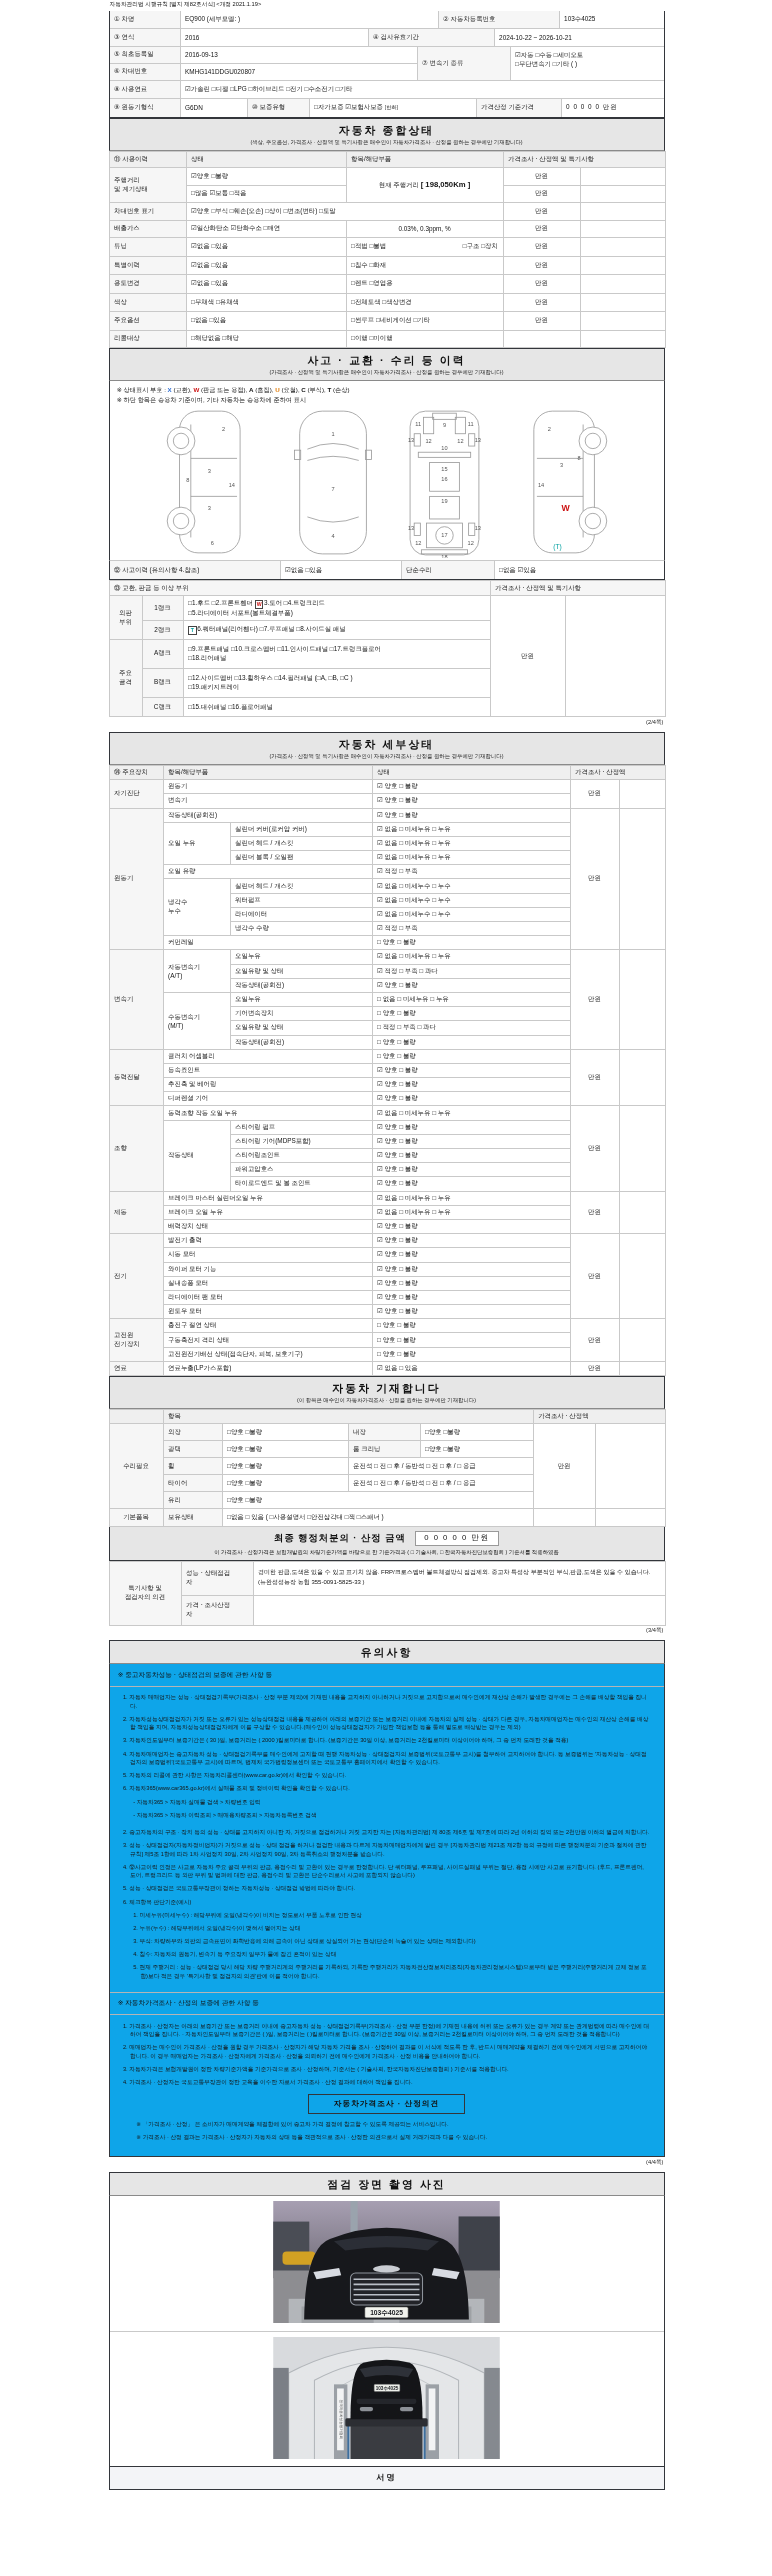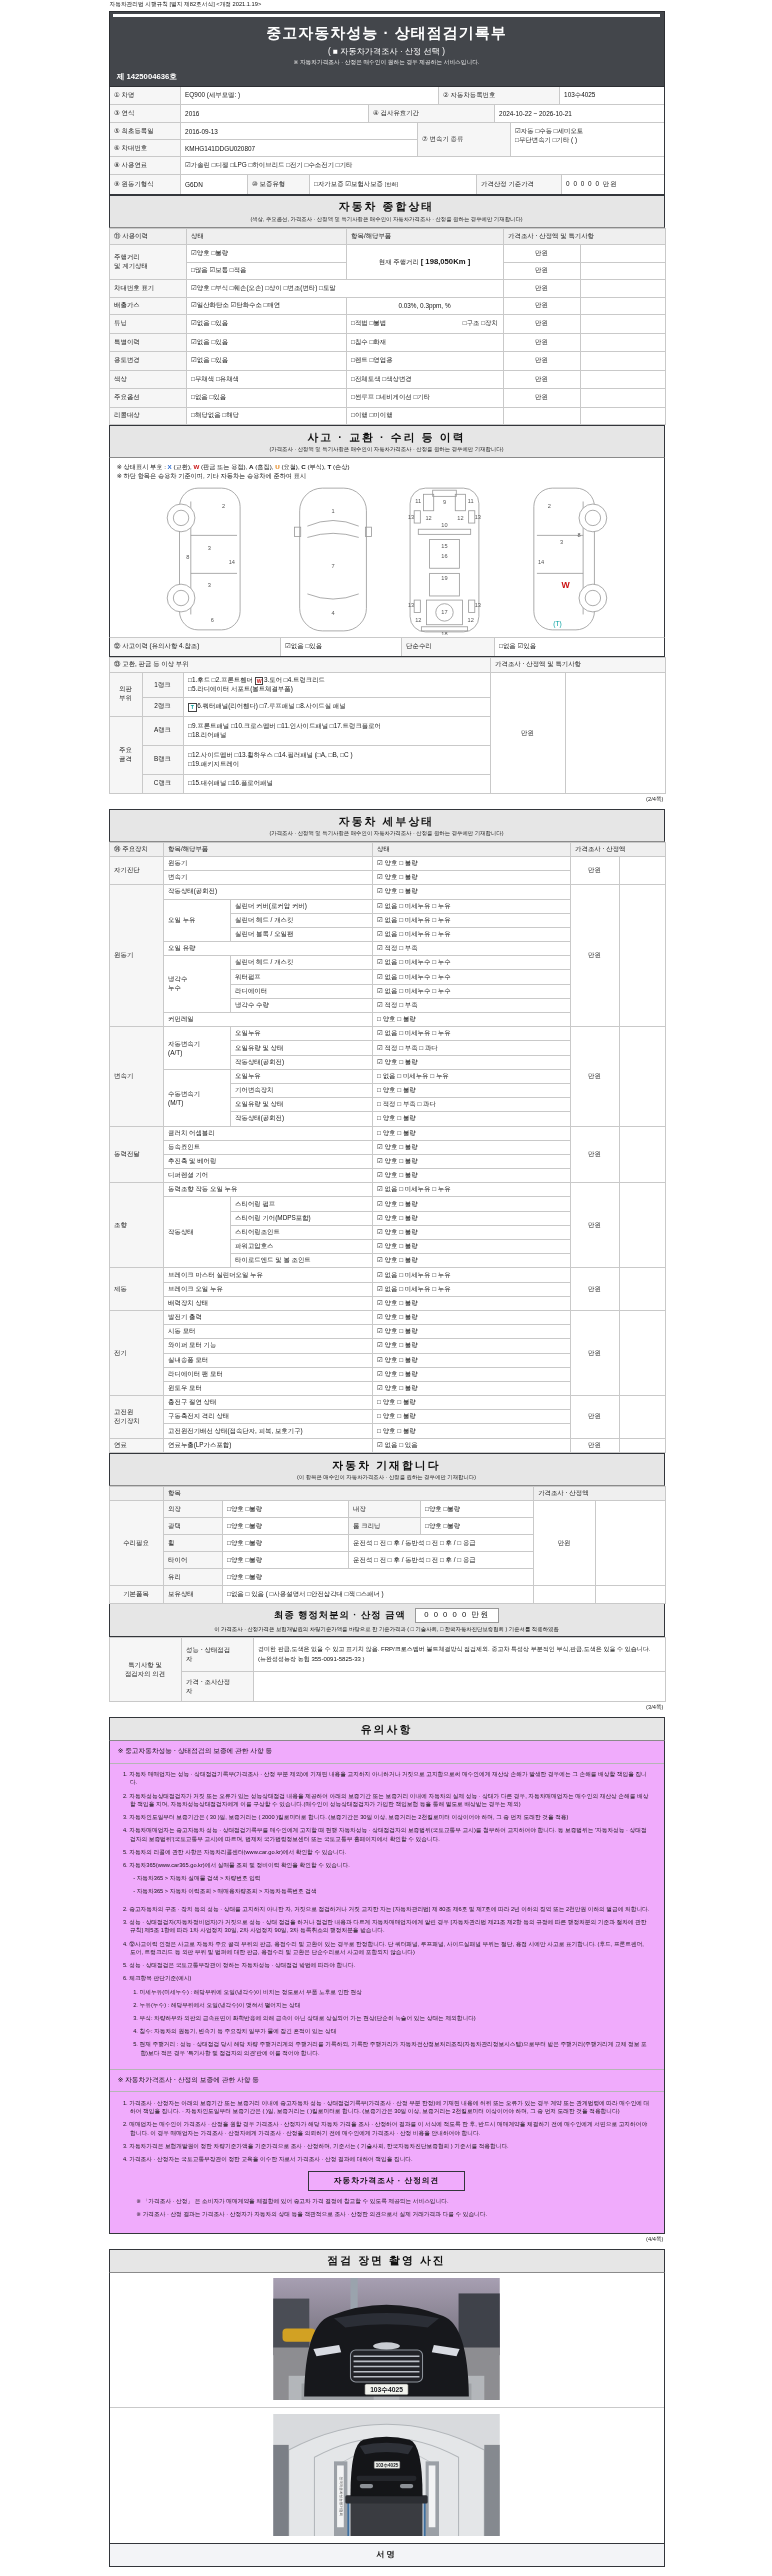--- a/index.html
+++ b/index.html
@@ -47,21 +47,21 @@
              padding:4.1px 7.2px 2.1px;font-size:6.2px;line-height:1.55;}
   .diagram{border:1px solid #33363b;border-top:none;background:#fff;text-align:center;
            border-bottom:0.5px solid #c9c9c9;}
   
   .finalband{border:1px solid #33363b;border-top:none;background:#e6e6e6;text-align:center;padding:4.1px 0 3.6px;}
   .finalband .row1{display:flex;justify-content:center;align-items:center;gap:9.3px;}
   .finalband .fl{font-size:9.3px;font-weight:bold;letter-spacing:1px;}
   .finalband .fv{border:0.5px solid #999;background:#fff;padding:1.5px 8.2px;font-size:7.7px;letter-spacing:1.5px;}
   .finalband .note{font-size:5.4px;margin-top:3.1px;}
   
-  .notice-box{border:1px solid #33363b;border-top:none;background:#f0abfc;}
+  .notice-box{border:1px solid #33363b;border-top:none;background:#0ea5e9;}
   .notice-sub{border-bottom:0.5px solid #b5b5b5;padding:6.2px 8.2px;font-size:6.7px;}
   .notice-body{padding:6.2px 13.4px 7.2px;border-bottom:0.5px solid #b5b5b5;}
   .ni{font-size:5.7px;line-height:1.5;margin:0 0 4.6px 7.2px;text-indent:-7.2px;color:#151515;}
   .ni.ind{margin-left:17.5px;}
   .opinion{margin:7.2px auto 5.2px;border:1px solid #33363b;width:155px;text-align:center;
            padding:4.1px 0;font-size:7.7px;font-weight:bold;letter-spacing:1px;}
   .op-notes{padding:1px 13.4px 7.2px;}
   
   .photo-box{border:1px solid #33363b;border-top:none;background:#fff;}
   .photo-cell{text-align:center;padding:5.2px 0;border-top:0.5px solid #c9c9c9;}
@@ -71,27 +71,20 @@
   .signband .sg{text-align:center;font-size:8.2px;font-weight:bold;letter-spacing:2.1px;}
   svg text{font-family:"Liberation Sans","DejaVu Sans",sans-serif;}
 </style>
 </head>
 <body>
 
 <div class="doc">
 
   <div class="topnote">자동차관리법 시행규칙 [별지 제82호서식] &lt;개정 2021.1.19&gt;</div>
 
-  <div class="hdr">
-    <div class="hdr-line"></div>
-    <div class="hdr-title">중고자동차성능 · 상태점검기록부</div>
-    <div class="hdr-sub">( ■ 자동차가격조사 · 산정 선택 )</div>
-    <div class="hdr-note">※ 자동차가격조사 · 산정은 매수인이 원하는 경우 제공하는 서비스입니다.</div>
-    <div class="hdr-no">제 1425004636호</div>
-  </div>
 
   <div class="fwrap">
     <div class="frow" style="height:17px;">
       <div class="fcell lab" style="width:70px;">① 차명</div>
       <div class="fcell" style="width:258px;">EQ900 (세부모델: )</div>
       <div class="fcell lab" style="width:121px;">② 자동차등록번호</div>
       <div class="fcell" style="flex:1;">103수4025</div>
     </div>
     <div class="frow" style="height:17px;">
       <div class="fcell lab" style="width:70px;">③ 연식</div>

